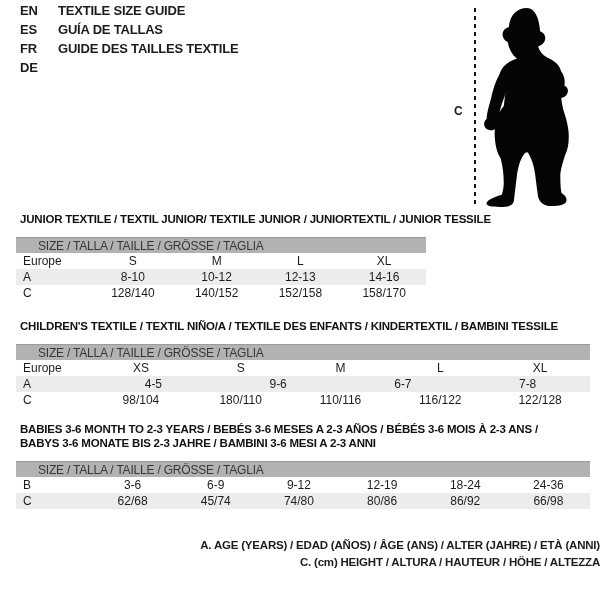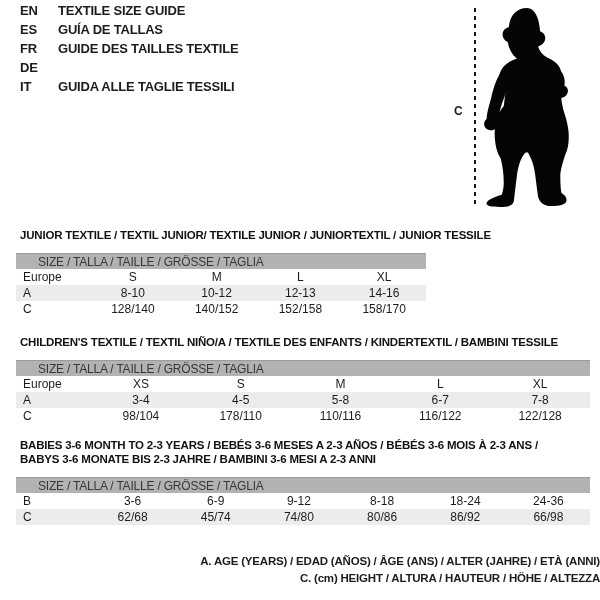--- a/index.html
+++ b/index.html
@@ -13,21 +13,21 @@
   .lang-row{display:flex;line-height:19px;font-size:13px;font-weight:bold;letter-spacing:-0.2px;}
   .lang-code{width:38px;flex:0 0 38px;}
   .lang-label{white-space:nowrap;}
   .figure{position:absolute;left:452px;top:6px;width:146px;height:202px;}
   .fig-label{position:absolute;left:2px;top:98px;font-size:12px;font-weight:bold;}
   .dash{position:absolute;left:22px;top:2px;bottom:2px;width:2px;
         background:repeating-linear-gradient(to bottom,#161616 0 4px,transparent 4px 8px);}
   .figure svg{position:absolute;left:30px;top:0;}
   
   .sec{margin:0;}
-  .sec1{margin-top:16px;}
+  .sec1{margin-top:0;}
   .sec2{margin-top:18px;}
   .sec3{margin-top:14px;}
   .tbl-title{margin-left:20px;font-size:11.5px;font-weight:bold;letter-spacing:-0.2px;
              line-height:14px;white-space:nowrap;color:#111;}
   .tbl-grid{margin-left:16px;margin-top:11px;width:574px;font-size:12px;}
   .tbl-grid.narrow{width:410px;}
   .bar{height:16px;line-height:16px;background:var(--header-bar,#b2b2b2);
        border-top:1px solid #9b9b9b;padding-left:22px;color:#383838;
        font-size:12px;letter-spacing:-0.2px;box-sizing:border-box;}
   .row{display:flex;height:16px;line-height:16px;align-items:flex-end;}
@@ -52,24 +52,20 @@
         <div class="lang-row">
           <span class="lang-code">ES</span>
           <span class="lang-label">GUÍA DE TALLAS</span>
         </div>
         <div class="lang-row">
           <span class="lang-code">FR</span>
           <span class="lang-label">GUIDE DES TAILLES TEXTILE</span>
         </div>
         <div class="lang-row">
           <span class="lang-code">DE</span>
-        </div>
-        <div class="lang-row">
-          <span class="lang-code">IT</span>
-          <span class="lang-label">GUIDA ALLE TAGLIE TESSILI</span>
         </div>
       </div>
 
     <div class="figure">
       <span class="fig-label">C</span>
       <div class="dash"></div>
       <svg width="92" height="202" viewBox="0 0 90 200" aria-hidden="true">
         <path fill="#050505" d="
           M44 2
           C34 2 27 9 26 21
@@ -153,49 +149,48 @@
           <div class="row">
             <span class="lab">Europe</span>
             <span class="cell">XS</span>
             <span class="cell">S</span>
             <span class="cell">M</span>
             <span class="cell">L</span>
             <span class="cell">XL</span>
           </div>
           <div class="row shaded">
             <span class="lab">A</span>
-            <span class="cell">3-4</span>
             <span class="cell">4-5</span>
-            <span class="cell">5-8</span>
+            <span class="cell">9-6</span>
             <span class="cell">6-7</span>
             <span class="cell">7-8</span>
           </div>
           <div class="row">
             <span class="lab">C</span>
             <span class="cell">98/104</span>
-            <span class="cell">178/110</span>
+            <span class="cell">180/110</span>
             <span class="cell">110/116</span>
             <span class="cell">116/122</span>
             <span class="cell">122/128</span>
           </div>
         </div>
       </section>
     <section class="sec sec3">
         <div class="tbl-title">
           <div>BABIES 3-6 MONTH TO 2-3 YEARS / BEBÉS 3-6 MESES A 2-3 AÑOS / BÉBÉS 3-6 MOIS À 2-3 ANS /</div>
           <div>BABYS 3-6 MONATE BIS 2-3 JAHRE / BAMBINI 3-6 MESI A 2-3 ANNI</div>
         </div>
         <div class="tbl-grid">
           <div class="bar">SIZE / TALLA / TAILLE / GRÖSSE / TAGLIA</div>
           <div class="row">
             <span class="lab">B</span>
             <span class="cell">3-6</span>
             <span class="cell">6-9</span>
             <span class="cell">9-12</span>
-            <span class="cell">8-18</span>
+            <span class="cell">12-19</span>
             <span class="cell">18-24</span>
             <span class="cell">24-36</span>
           </div>
           <div class="row shaded">
             <span class="lab">C</span>
             <span class="cell">62/68</span>
             <span class="cell">45/74</span>
             <span class="cell">74/80</span>
             <span class="cell">80/86</span>
             <span class="cell">86/92</span>

